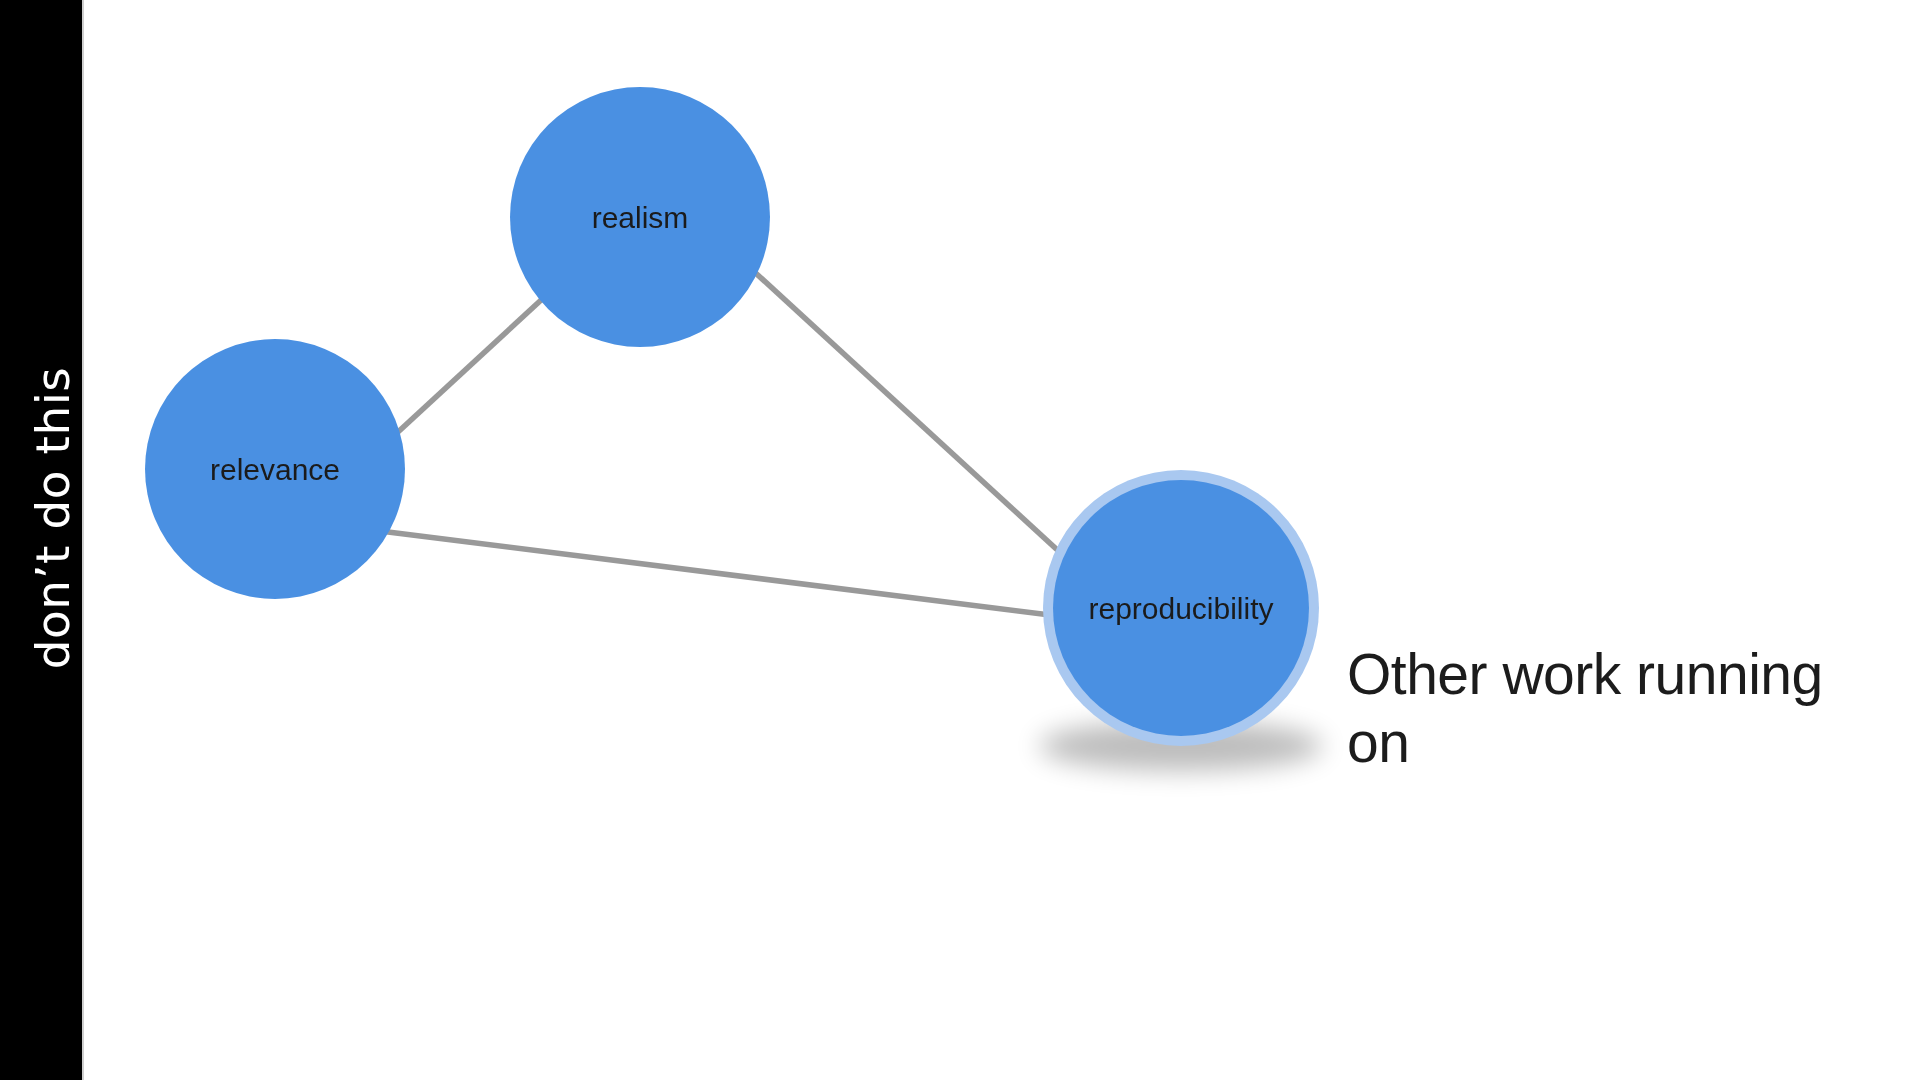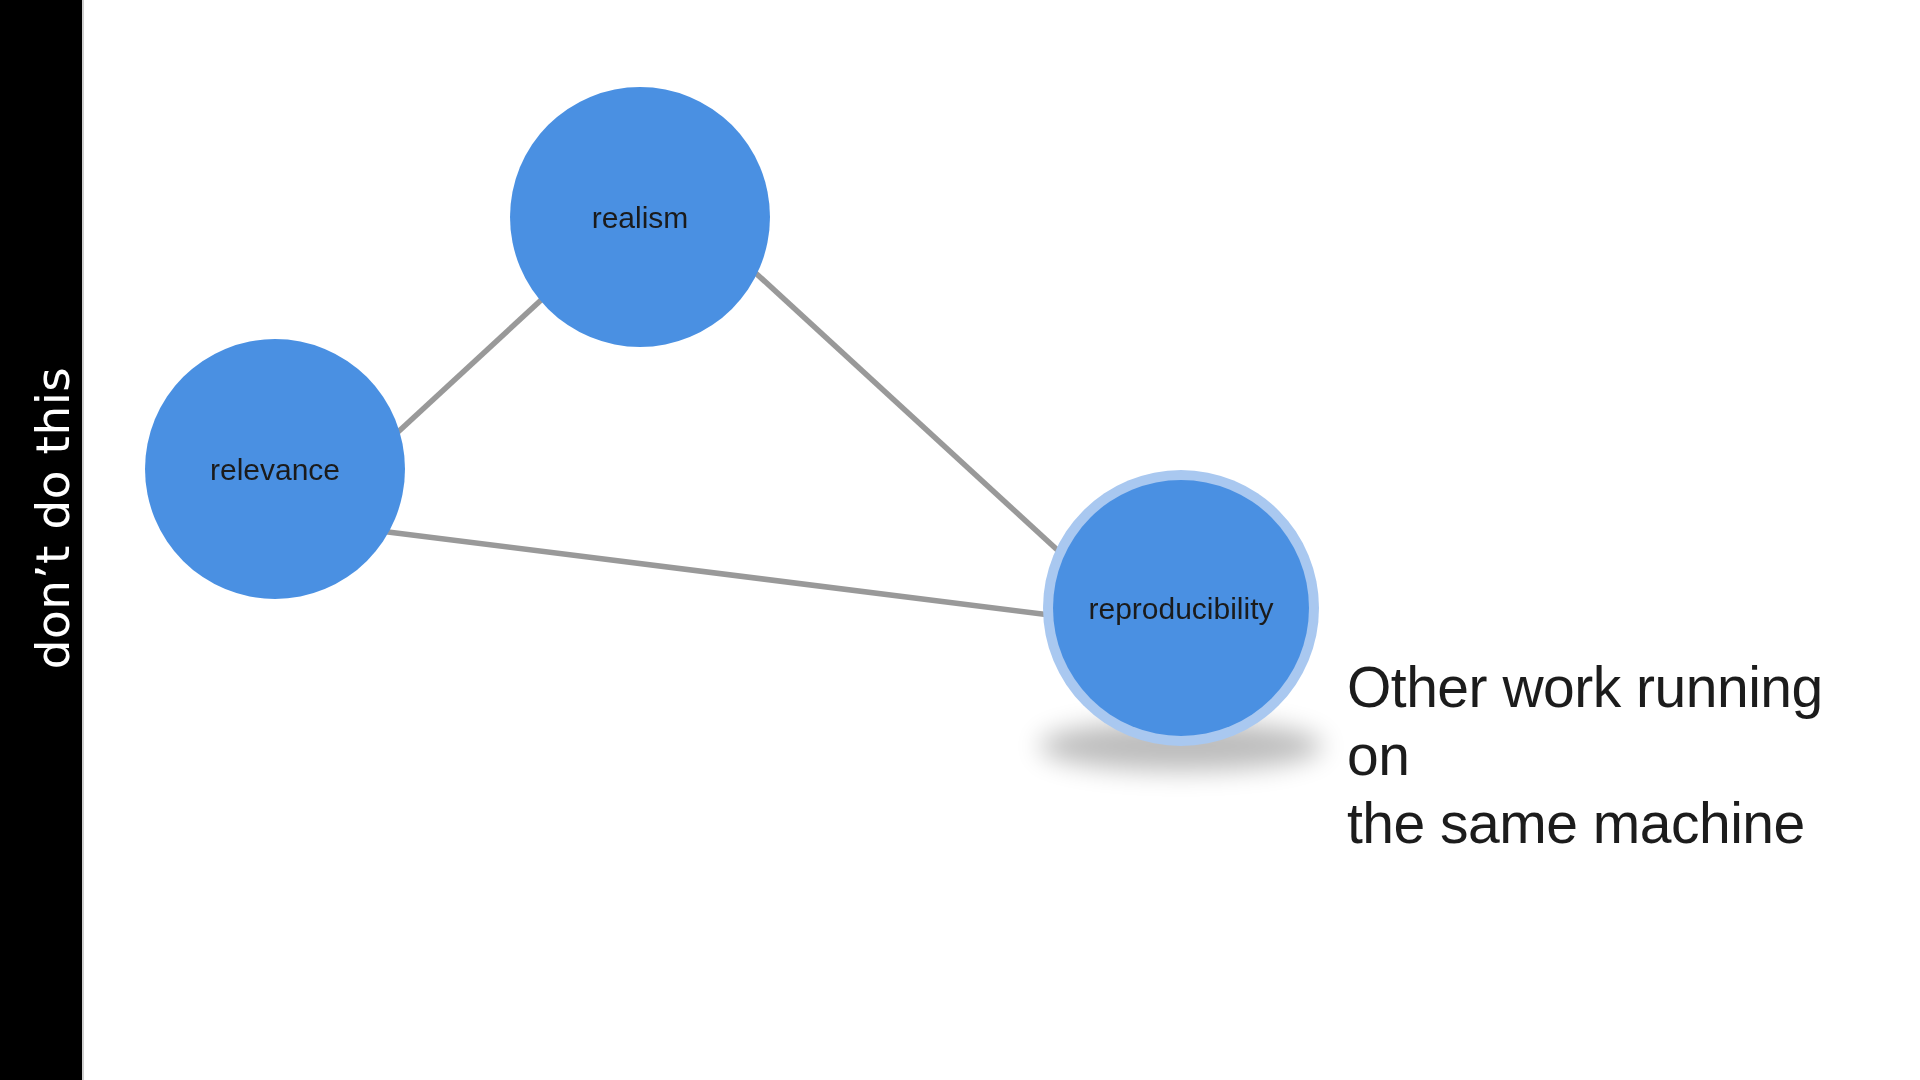--- a/index.html
+++ b/index.html
@@ -56,21 +56,20 @@
   .annotation{
     position:absolute;
     left:1347px;top:640px;
     width:500px;
     color:var(--annotation);
     font-family:"Liberation Sans", sans-serif;
     font-weight:300;
     font-size:57px;
     line-height:68px;
     letter-spacing:-0.5px;
-    margin-top:13px;
   }
   .annotation .note{margin-top:9px;}
 </style>
 </head>
 <body>
 
 <div class="slide">
 
   <div class="sidebar">
     <div class="sidebar-label">don’t do this</div>
@@ -103,16 +102,15 @@
 
     <g>
       <circle class="halo" cx="1181" cy="608" r="138"></circle>
       <circle class="node" cx="1181" cy="608" r="128"></circle>
       <text class="node-label" x="1181" y="608">reproducibility</text>
     </g>
   </svg>
 
   <div class="annotation">
     <div>Other work running on</div>
-    <div>the same machine</div>
   </div>
 
 </div>
 
 </body></html>

